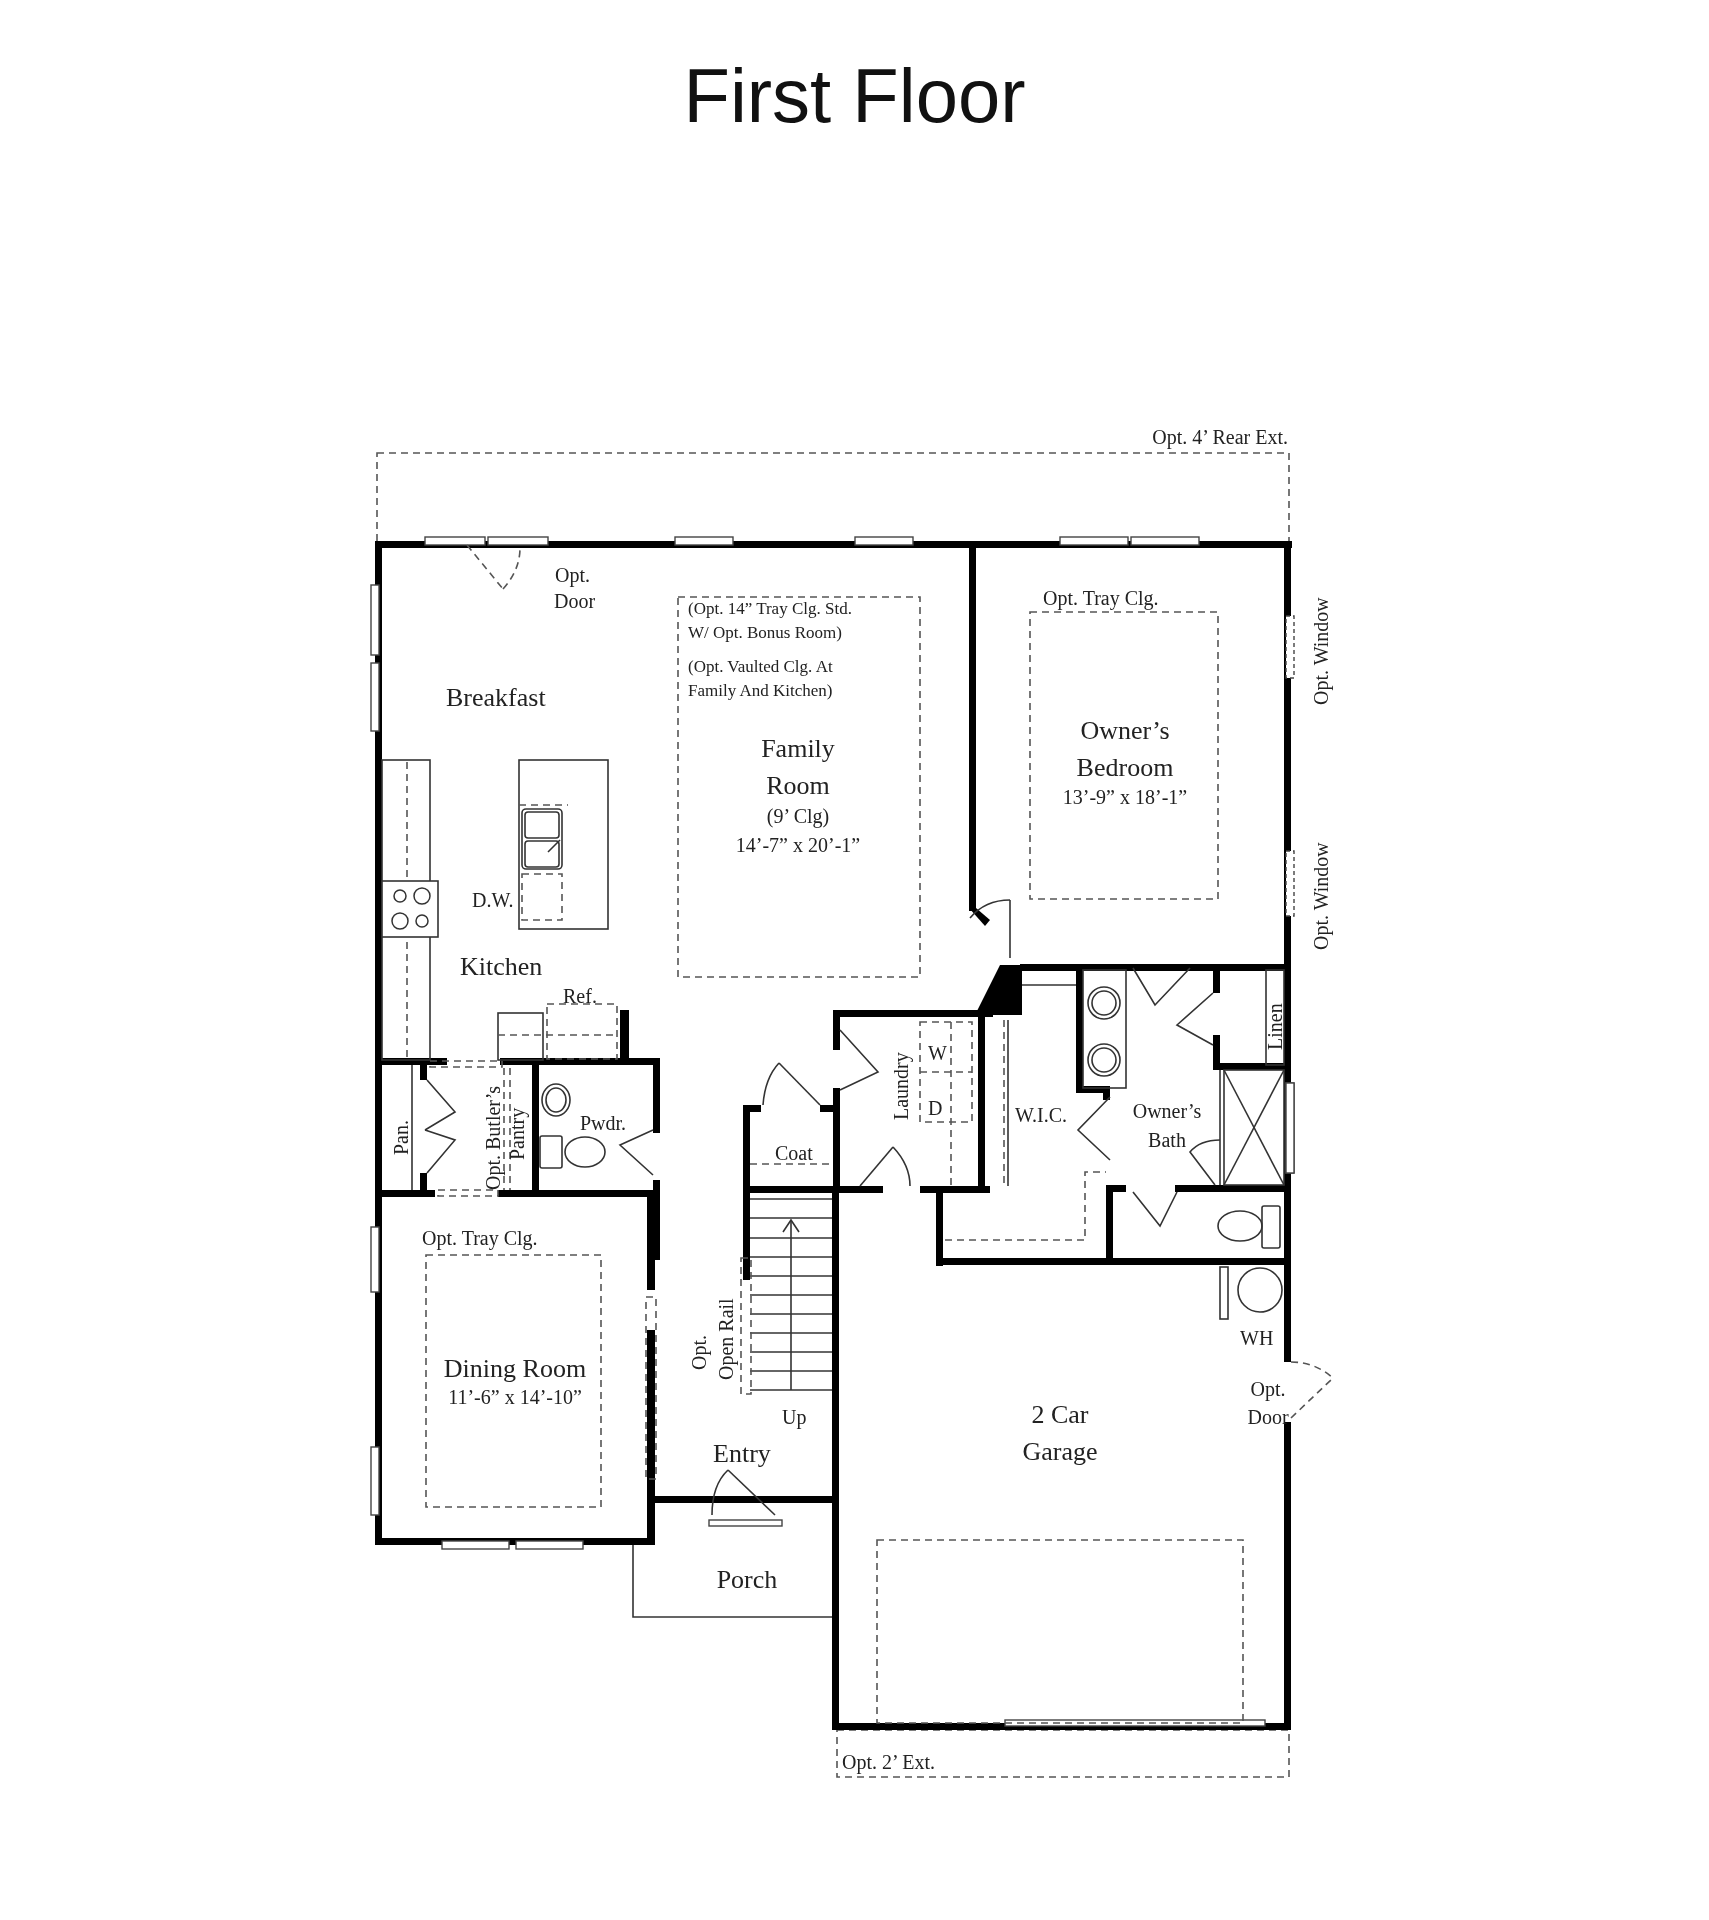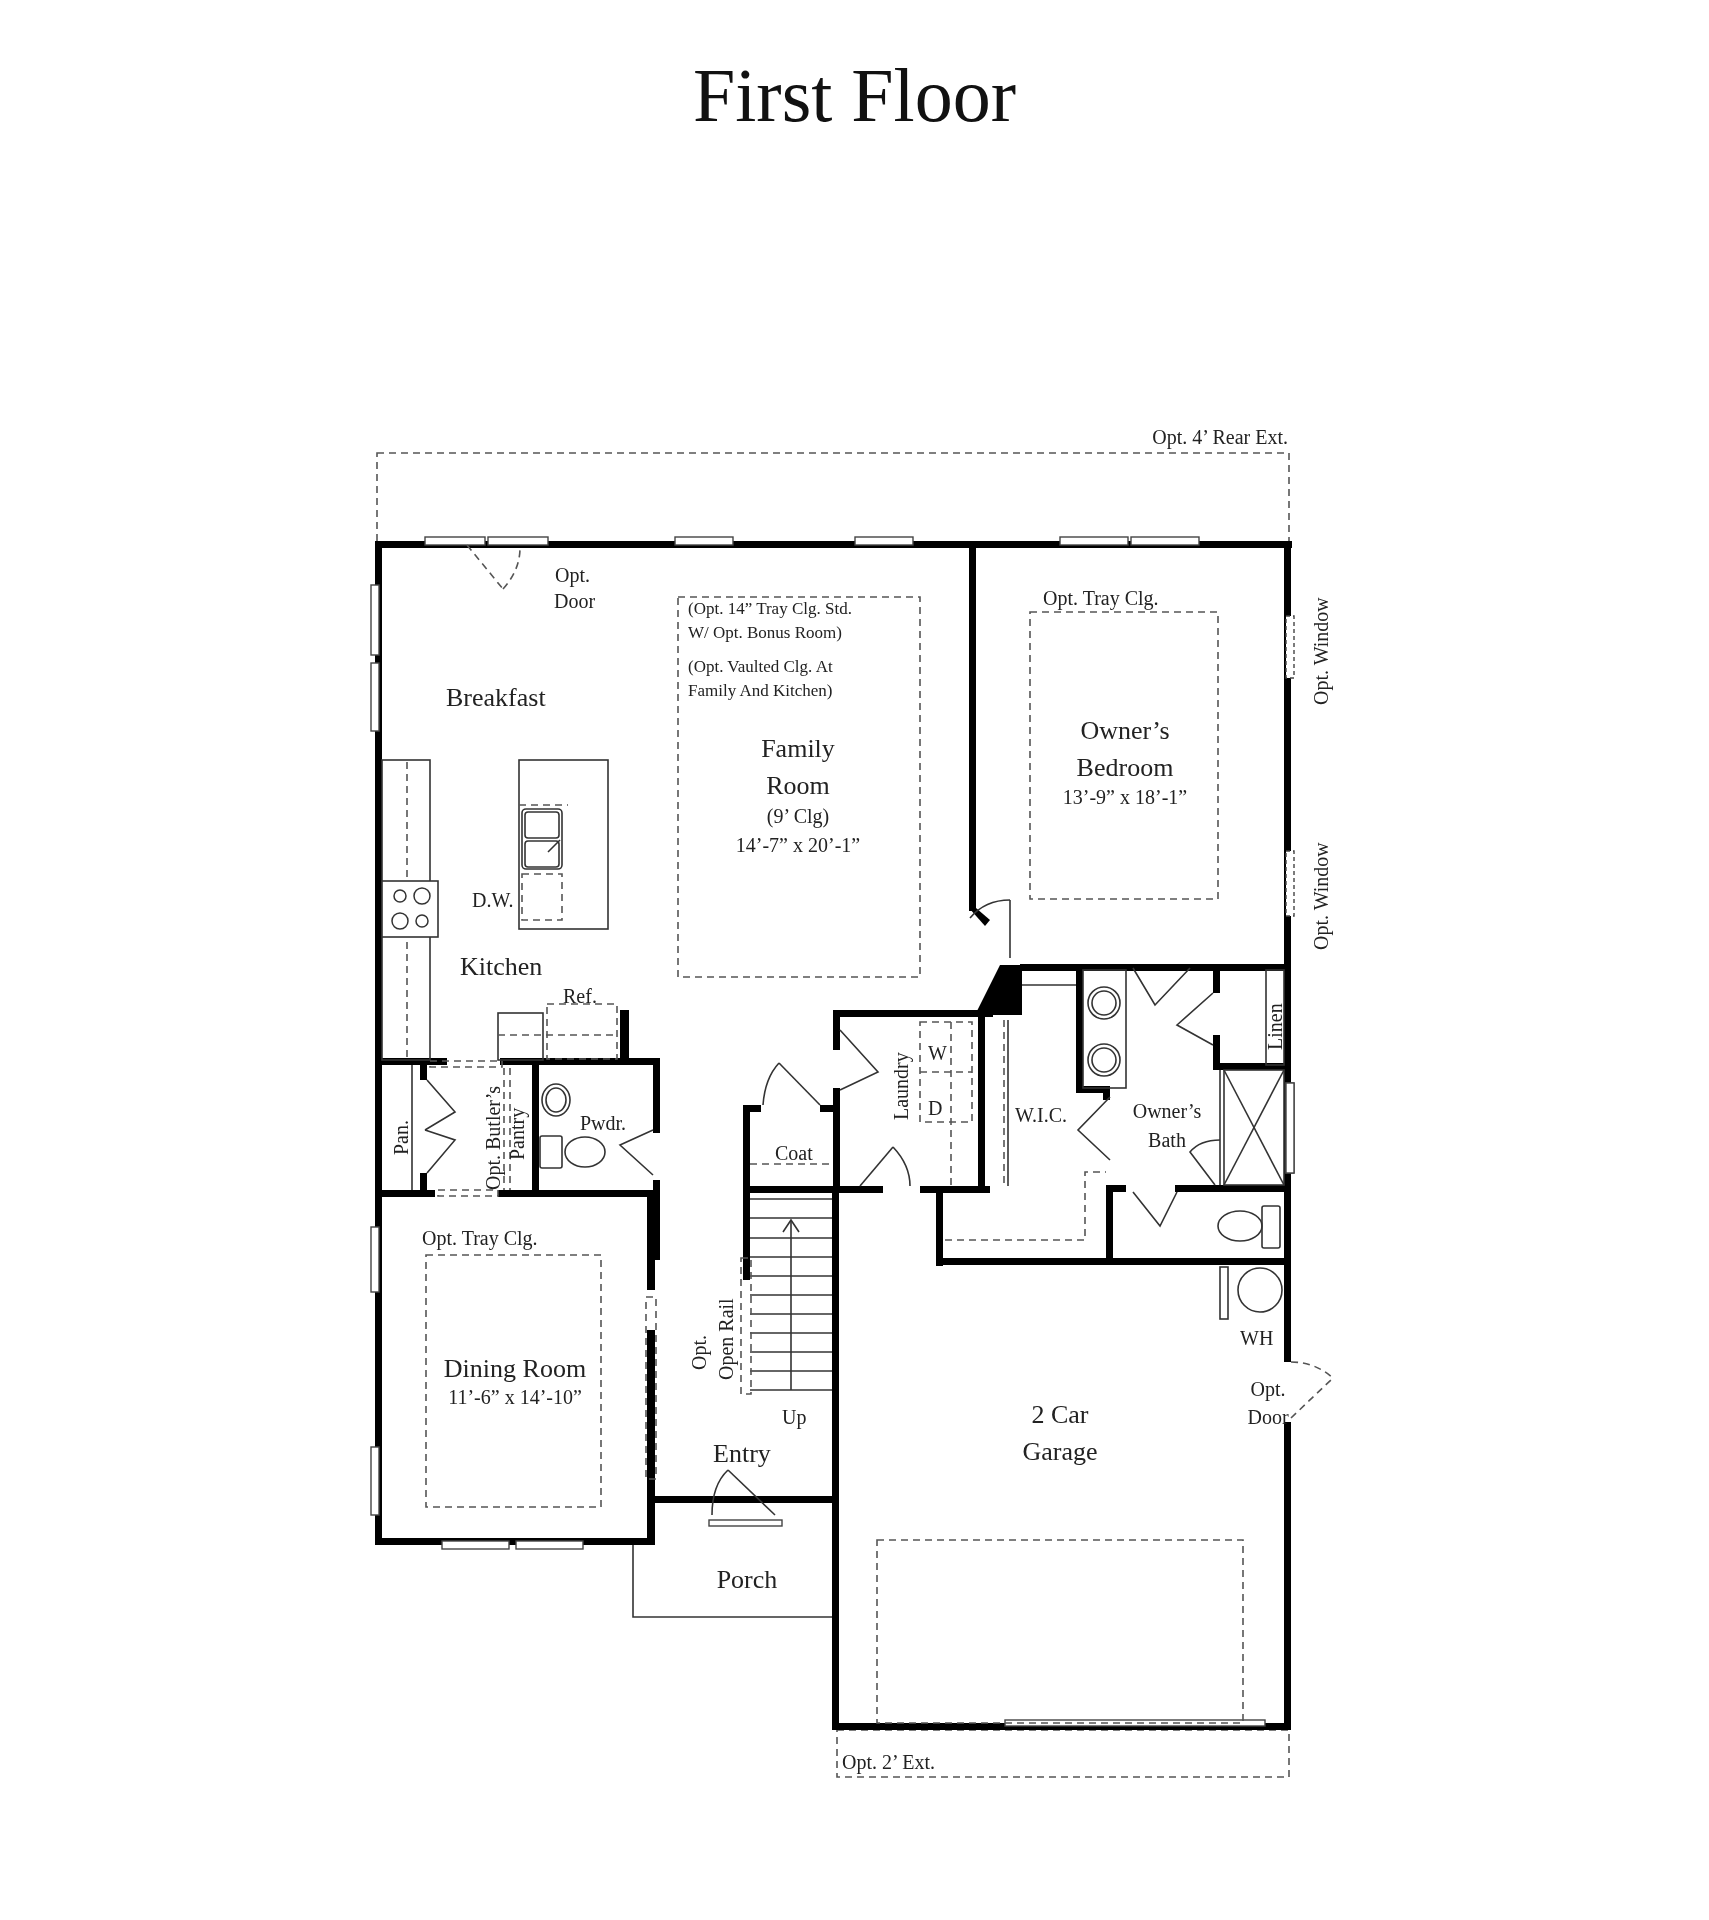--- a/index.html
+++ b/index.html
@@ -1,19 +1,19 @@
 <!DOCTYPE html>
 <html><head>
 <meta charset="utf-8">
 <style>
   html, body { margin: 0; padding: 0; background: #ffffff; }
   body { width: 1709px; height: 1920px; position: relative; overflow: hidden; }
   .title {
     position: absolute; left: 0; top: 52px; width: 1709px; text-align: center;
-    font-family: Liberation Serif, serif; font-size: 76px; color: #111;
+    font-family: Liberation Sans, sans-serif; font-size: 76px; color: #111;
   }
   svg { position: absolute; left: 0; top: 0; }
   .lbl { font-family: "Liberation Serif", "DejaVu Serif", serif; fill: #222; }
   .wall { fill: #000; }
   .thin { stroke: #333; stroke-width: 1.6; fill: none; }
   .dash { stroke: #555; stroke-width: 1.6; fill: none; stroke-dasharray: 7 5; }
   .win { fill: #fff; stroke: #444; stroke-width: 1.4; }
 </style>
 </head>
 <body>

